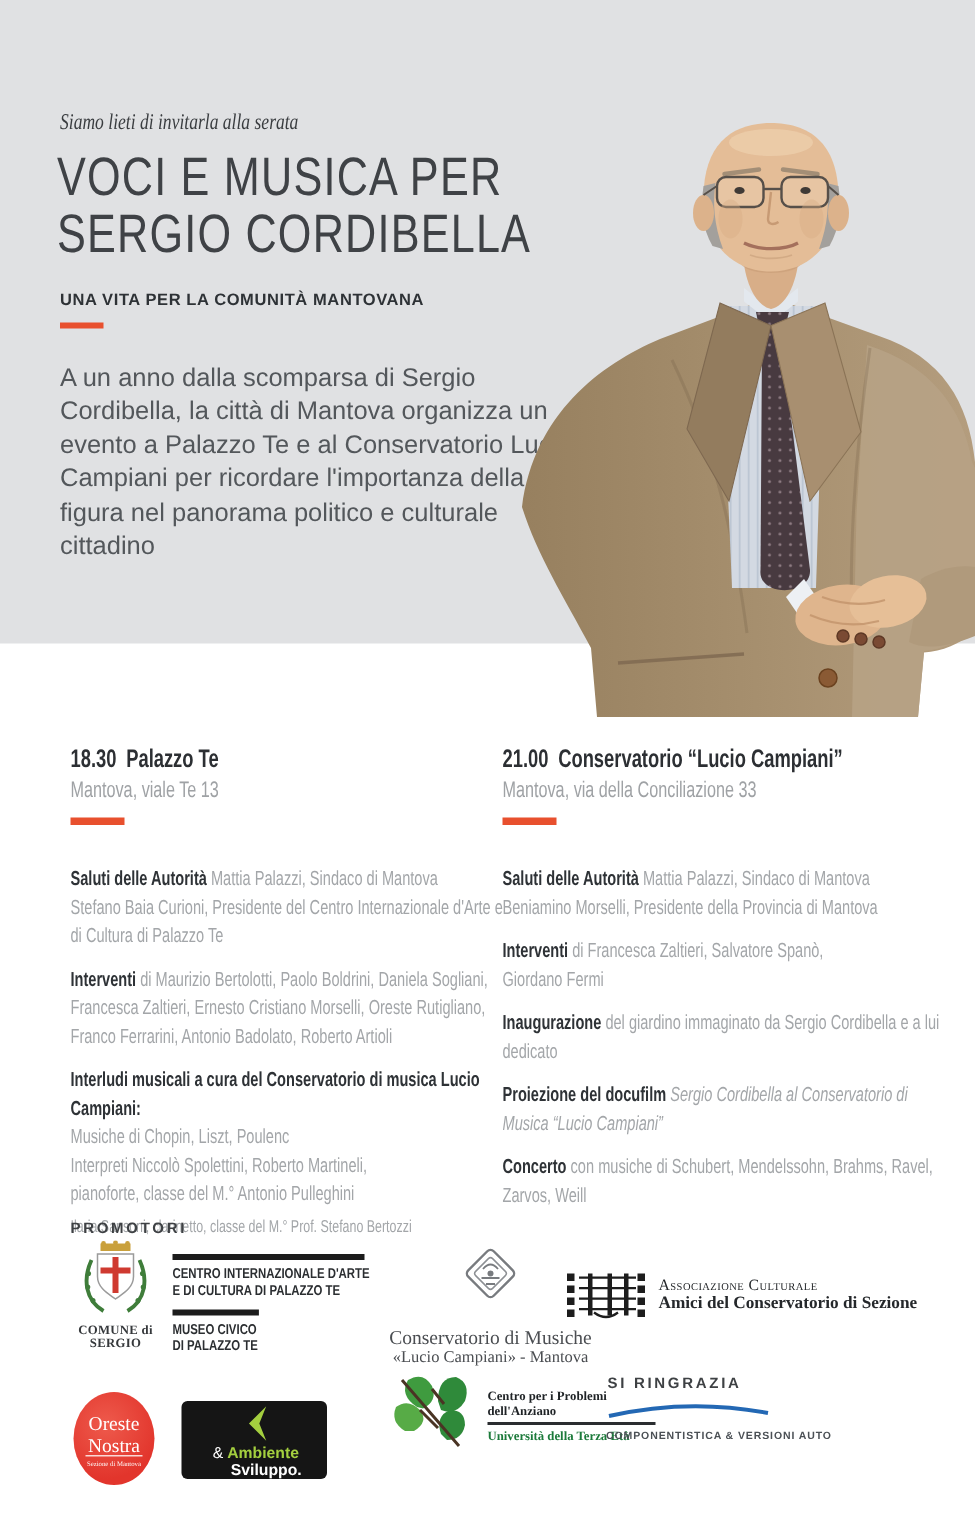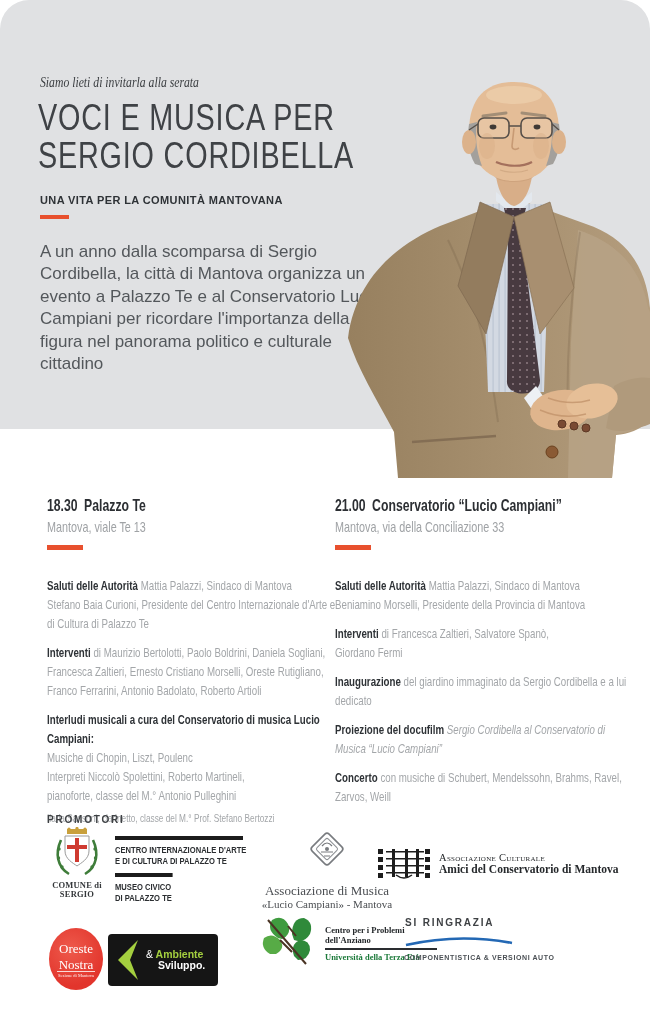--- a/index.html
+++ b/index.html
@@ -1,17 +1,17 @@
 <!DOCTYPE html>
 <html style="--accent_orange: #e8502e; --hero_bg: #e0e1e3; --berman_blue: #2368b4; --italia_red: #e2352c; --ambiente_green: #a4cf3f; --ginkgo_green: #1c7a3a;"><head>
 <meta charset="utf-8">
 <style>
   html,body{margin:0;padding:0;background:#ffffff;}
   .poster{position:relative;width:650px;height:1011px;background:#ffffff;overflow:hidden;
-          font-family:"Liberation Sans",sans-serif;border-radius:29px;}
+          font-family:"Liberation Sans",sans-serif;}
   
   .hero{position:absolute;left:0;top:0;width:650px;height:429px;background:var(--hero_bg,#e0e1e3);}
   .kicker{position:absolute;left:40px;top:74px;font-family:"Liberation Serif",serif;font-style:italic;
           font-size:15px;color:#3a3d40;transform:scaleX(.78);transform-origin:0 0;white-space:nowrap;}
   .title{position:absolute;left:38px;top:99px;font-size:36px;line-height:38px;font-weight:300;
          letter-spacing:1px;color:#3f4246;transform:scaleX(.8);transform-origin:0 0;white-space:nowrap;}
   .subtitle{position:absolute;left:40px;top:194px;font-size:11px;font-weight:bold;letter-spacing:.4px;
             color:#2e3236;white-space:nowrap;}
   .rule1{position:absolute;left:40px;top:215px;width:29px;height:4px;background:var(--accent_orange,#e8502e);}
   .intro{position:absolute;left:40px;top:241px;width:345px;font-size:17px;line-height:22.4px;color:#53575b;}
@@ -51,21 +51,21 @@
   .assoc{position:absolute;left:378px;top:847px;display:flex;align-items:center;}
   .assoc .text{margin-left:9px;font-family:"Liberation Serif",serif;color:#25282b;}
   .assoc .l1{font-size:10.5px;font-variant:small-caps;letter-spacing:.3px;line-height:11px;}
   .assoc .l2{font-size:11.5px;font-weight:bold;line-height:13px;}
   .italia{position:absolute;left:49px;top:928px;width:54px;height:62px;border-radius:50%;
           background:radial-gradient(circle at 40% 35%, #ee5a4c, var(--italia_red,#e2352c) 70%);
           color:#fff;text-align:center;font-family:"Liberation Serif",serif;}
   .italia .l1{font-size:13px;line-height:13px;margin-top:14px;}
   .italia .l2{font-size:13px;line-height:13px;border-bottom:.5px solid rgba(255,255,255,.8);display:inline-block;padding:0 2px;}
   .italia .l3{font-size:4.5px;line-height:6px;opacity:.95;}
-  .ambiente{position:absolute;left:108px;top:934px;width:110px;height:52px;background:#151515;border-radius:4px;display:flex;align-items:center;}
+  .ambiente{position:absolute;left:121px;top:934px;width:97px;height:52px;background:#151515;border-radius:4px;display:flex;align-items:center;flex-direction:column;}
   .ambiente .txt{margin-left:4px;line-height:11px;}
   .ambiente .l1{font-size:10.5px;color:var(--ambiente_green,#a4cf3f);font-weight:bold;}
   .ambiente .amp{color:#fff;font-weight:normal;}
   .ambiente .l2{font-size:10.5px;color:#fff;font-weight:bold;margin-left:12px;}
   .ginkgo{position:absolute;left:258px;top:912px;display:flex;}
   .ginkgo .text{margin-left:5px;margin-top:14px;width:112px;font-family:"Liberation Serif",serif;}
   .ginkgo .l1{font-size:8.5px;font-weight:bold;color:#1f2326;line-height:9.5px;}
   .ginkgo .div{height:1.5px;background:#2a2d30;margin:3px 0 3px 0;}
   .ginkgo .l2{font-size:8.5px;font-weight:bold;color:var(--ginkgo_green,#1c7a3a);line-height:9.5px;}
   .berman{position:absolute;left:404px;top:933px;width:135px;}
@@ -248,21 +248,21 @@
     <div class="t">DI PALAZZO TE</div>
   </div>
 
   <div class="conserva">
     <svg width="40" height="46" viewBox="0 0 40 46">
       <rect x="8" y="7" width="24" height="24" rx="3" transform="rotate(45 20 19)" fill="none" stroke="#787b7f" stroke-width="1.6"></rect>
       <rect x="12" y="11" width="16" height="16" rx="2" transform="rotate(45 20 19)" fill="none" stroke="#8d9094" stroke-width="1"></rect>
       <path d="M15,16 q5,-6 10,0 M14,22 h12 M17,26 h6" stroke="#787b7f" stroke-width="1.2" fill="none"></path>
       <circle cx="20" cy="19" r="2" fill="#787b7f"></circle>
     </svg>
-    <div class="l1">Associazione di Musica</div>
+    <div class="l1">Conservatorio di Musiche</div>
     <div class="l2">«Lucio Campiani» - Mantova</div>
   </div>
 
   <div class="assoc">
     <svg width="52" height="34" viewBox="0 0 52 34">
       <g fill="#1d1d1d">
         <rect x="0" y="2" width="5" height="5"></rect>
           <rect x="0" y="10" width="5" height="5"></rect>
           <rect x="0" y="18" width="5" height="5"></rect>
           <rect x="0" y="26" width="5" height="5"></rect>
@@ -275,21 +275,21 @@
           <rect x="8" y="18" width="38" height="1.5"></rect>
           <rect x="8" y="25" width="38" height="1.5"></rect>
         <rect x="14" y="2" width="3" height="28"></rect>
           <rect x="27" y="2" width="3" height="28"></rect>
           <rect x="38" y="2" width="3" height="28"></rect>
       </g>
       <path d="M18,28 q8,6 16,0" stroke="#1d1d1d" stroke-width="1.5" fill="none"></path>
     </svg>
     <div class="text">
       <div class="l1">Associazione Culturale</div>
-      <div class="l2">Amici del Conservatorio di Mantova</div>
+      <div class="l2">Amici del Conservatorio di Sezione</div>
     </div>
   </div>
 
   <div class="flabel lbl-ringrazia">SI RINGRAZIA</div>
 
   <div class="italia">
     <div class="l1">Oreste</div>
     <div class="l2">Nostra</div>
     <div class="l3">Sezione di Mantova</div>
   </div>

